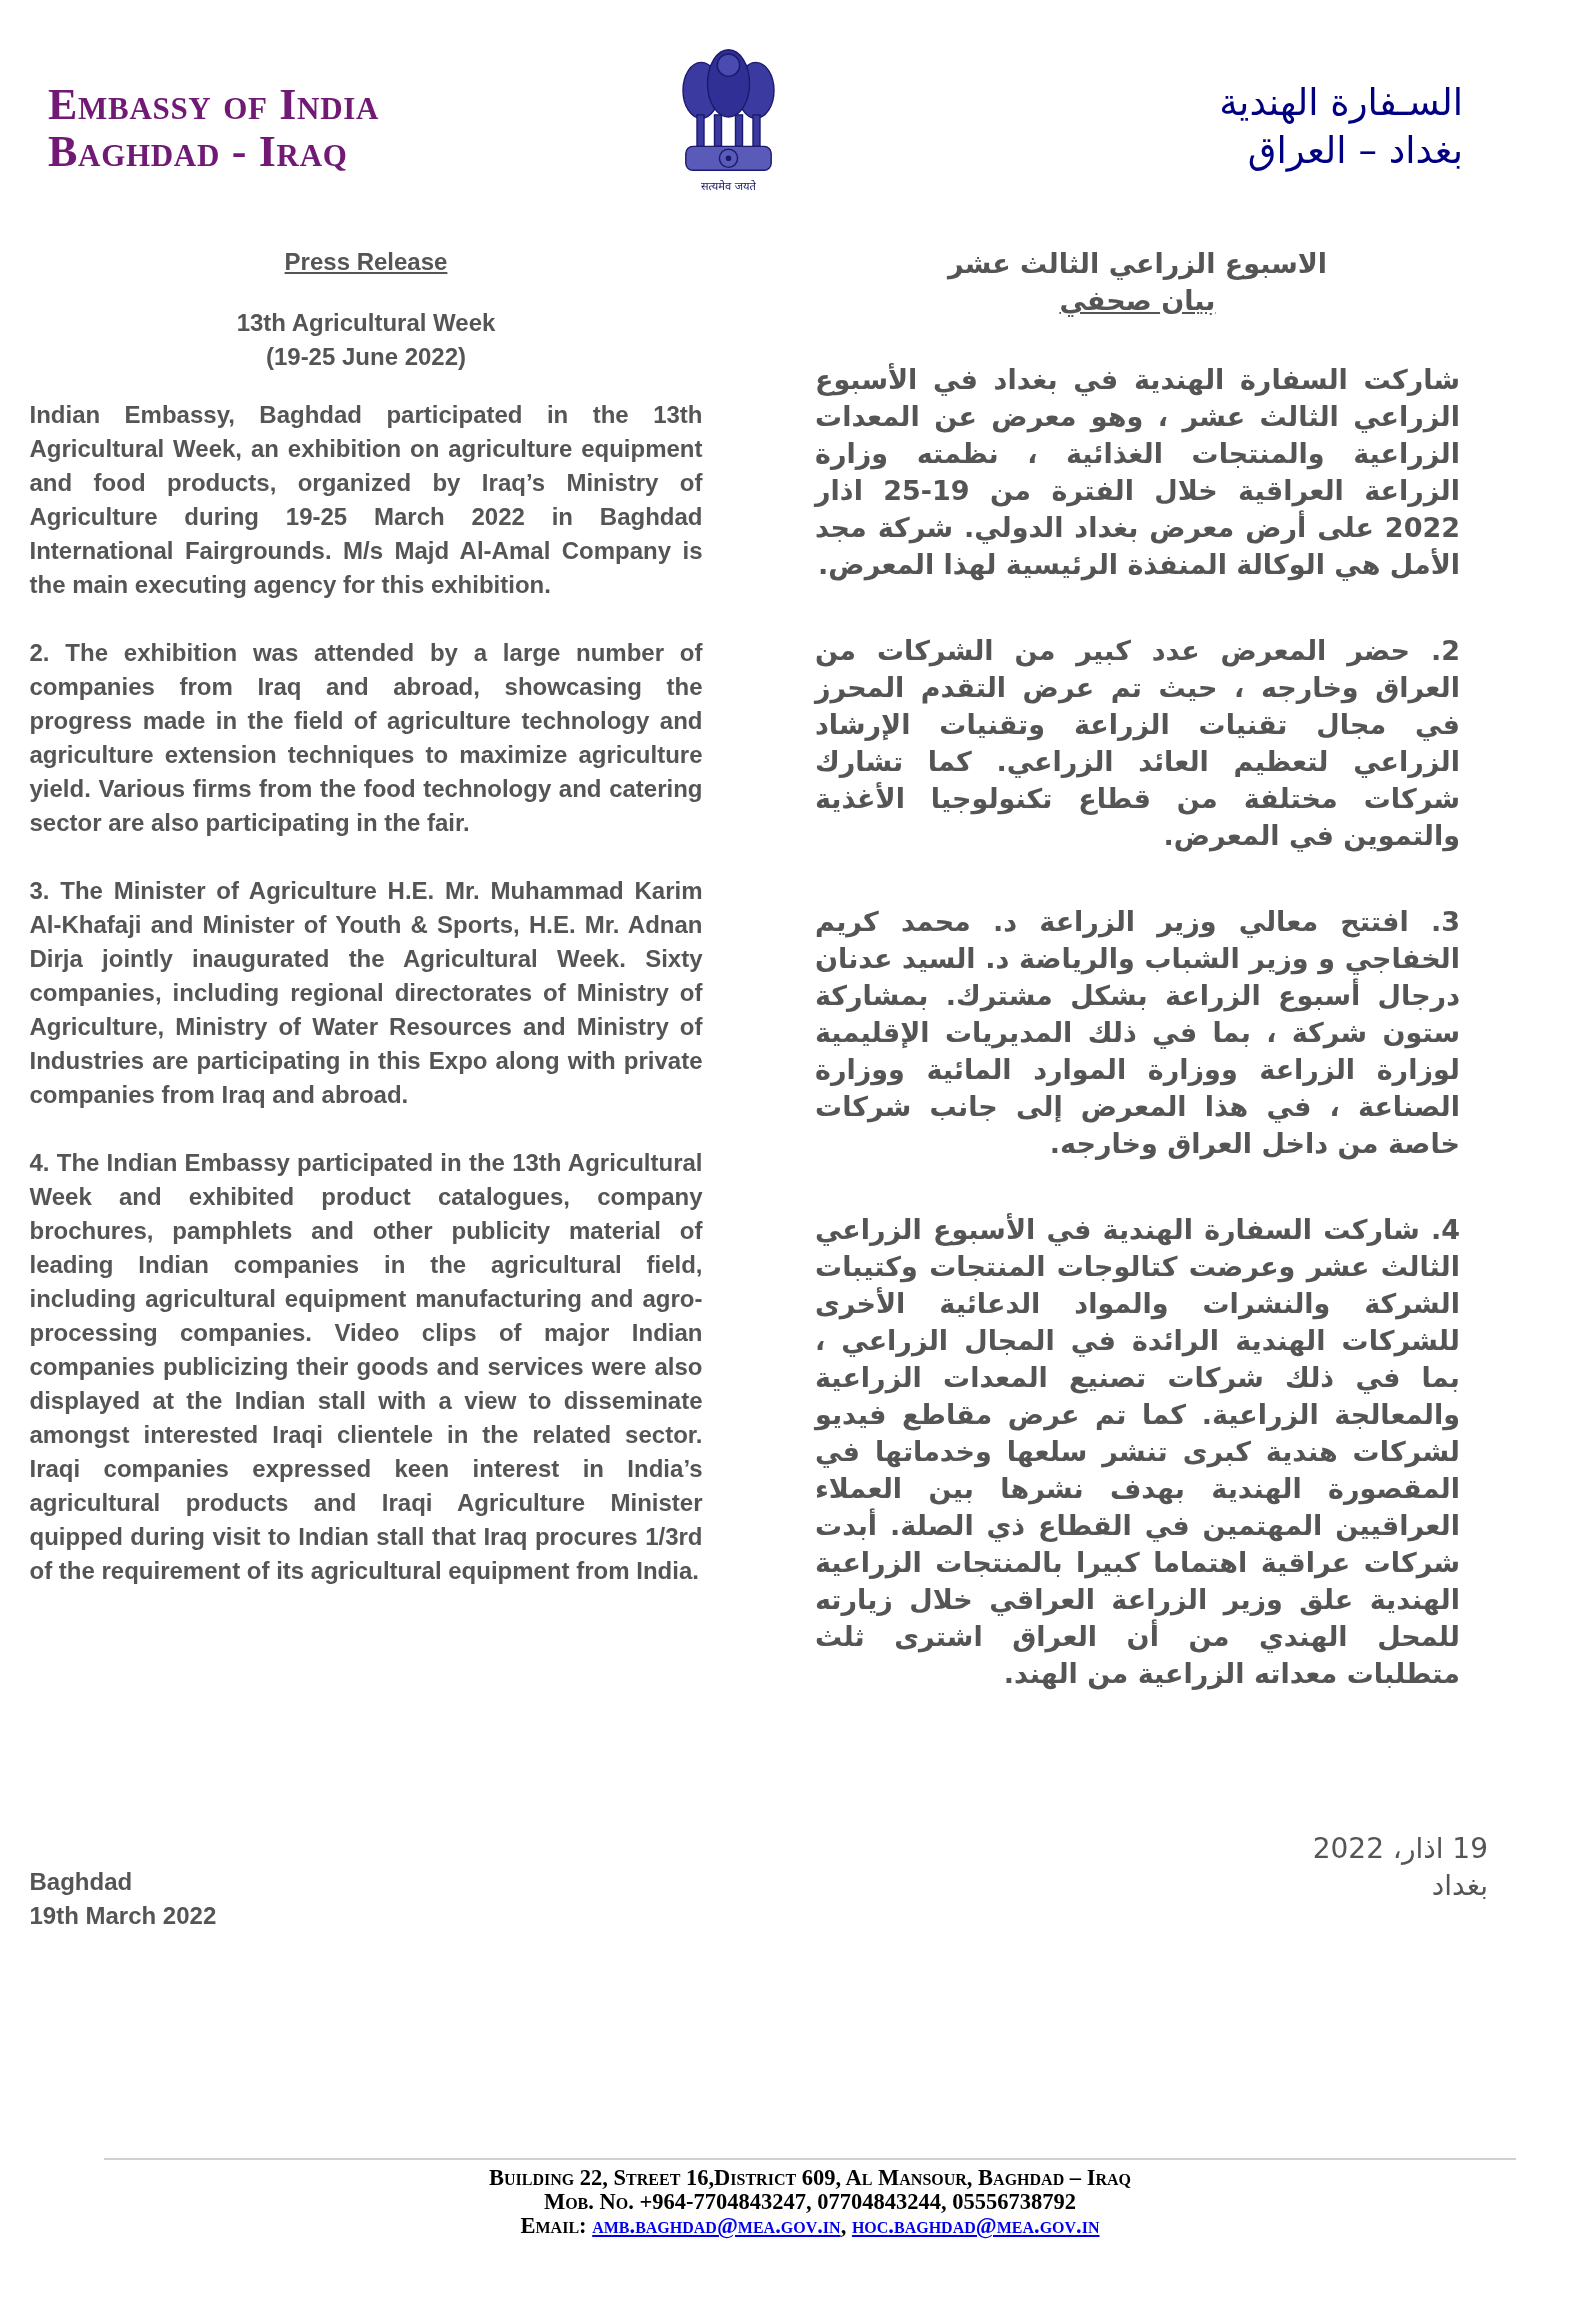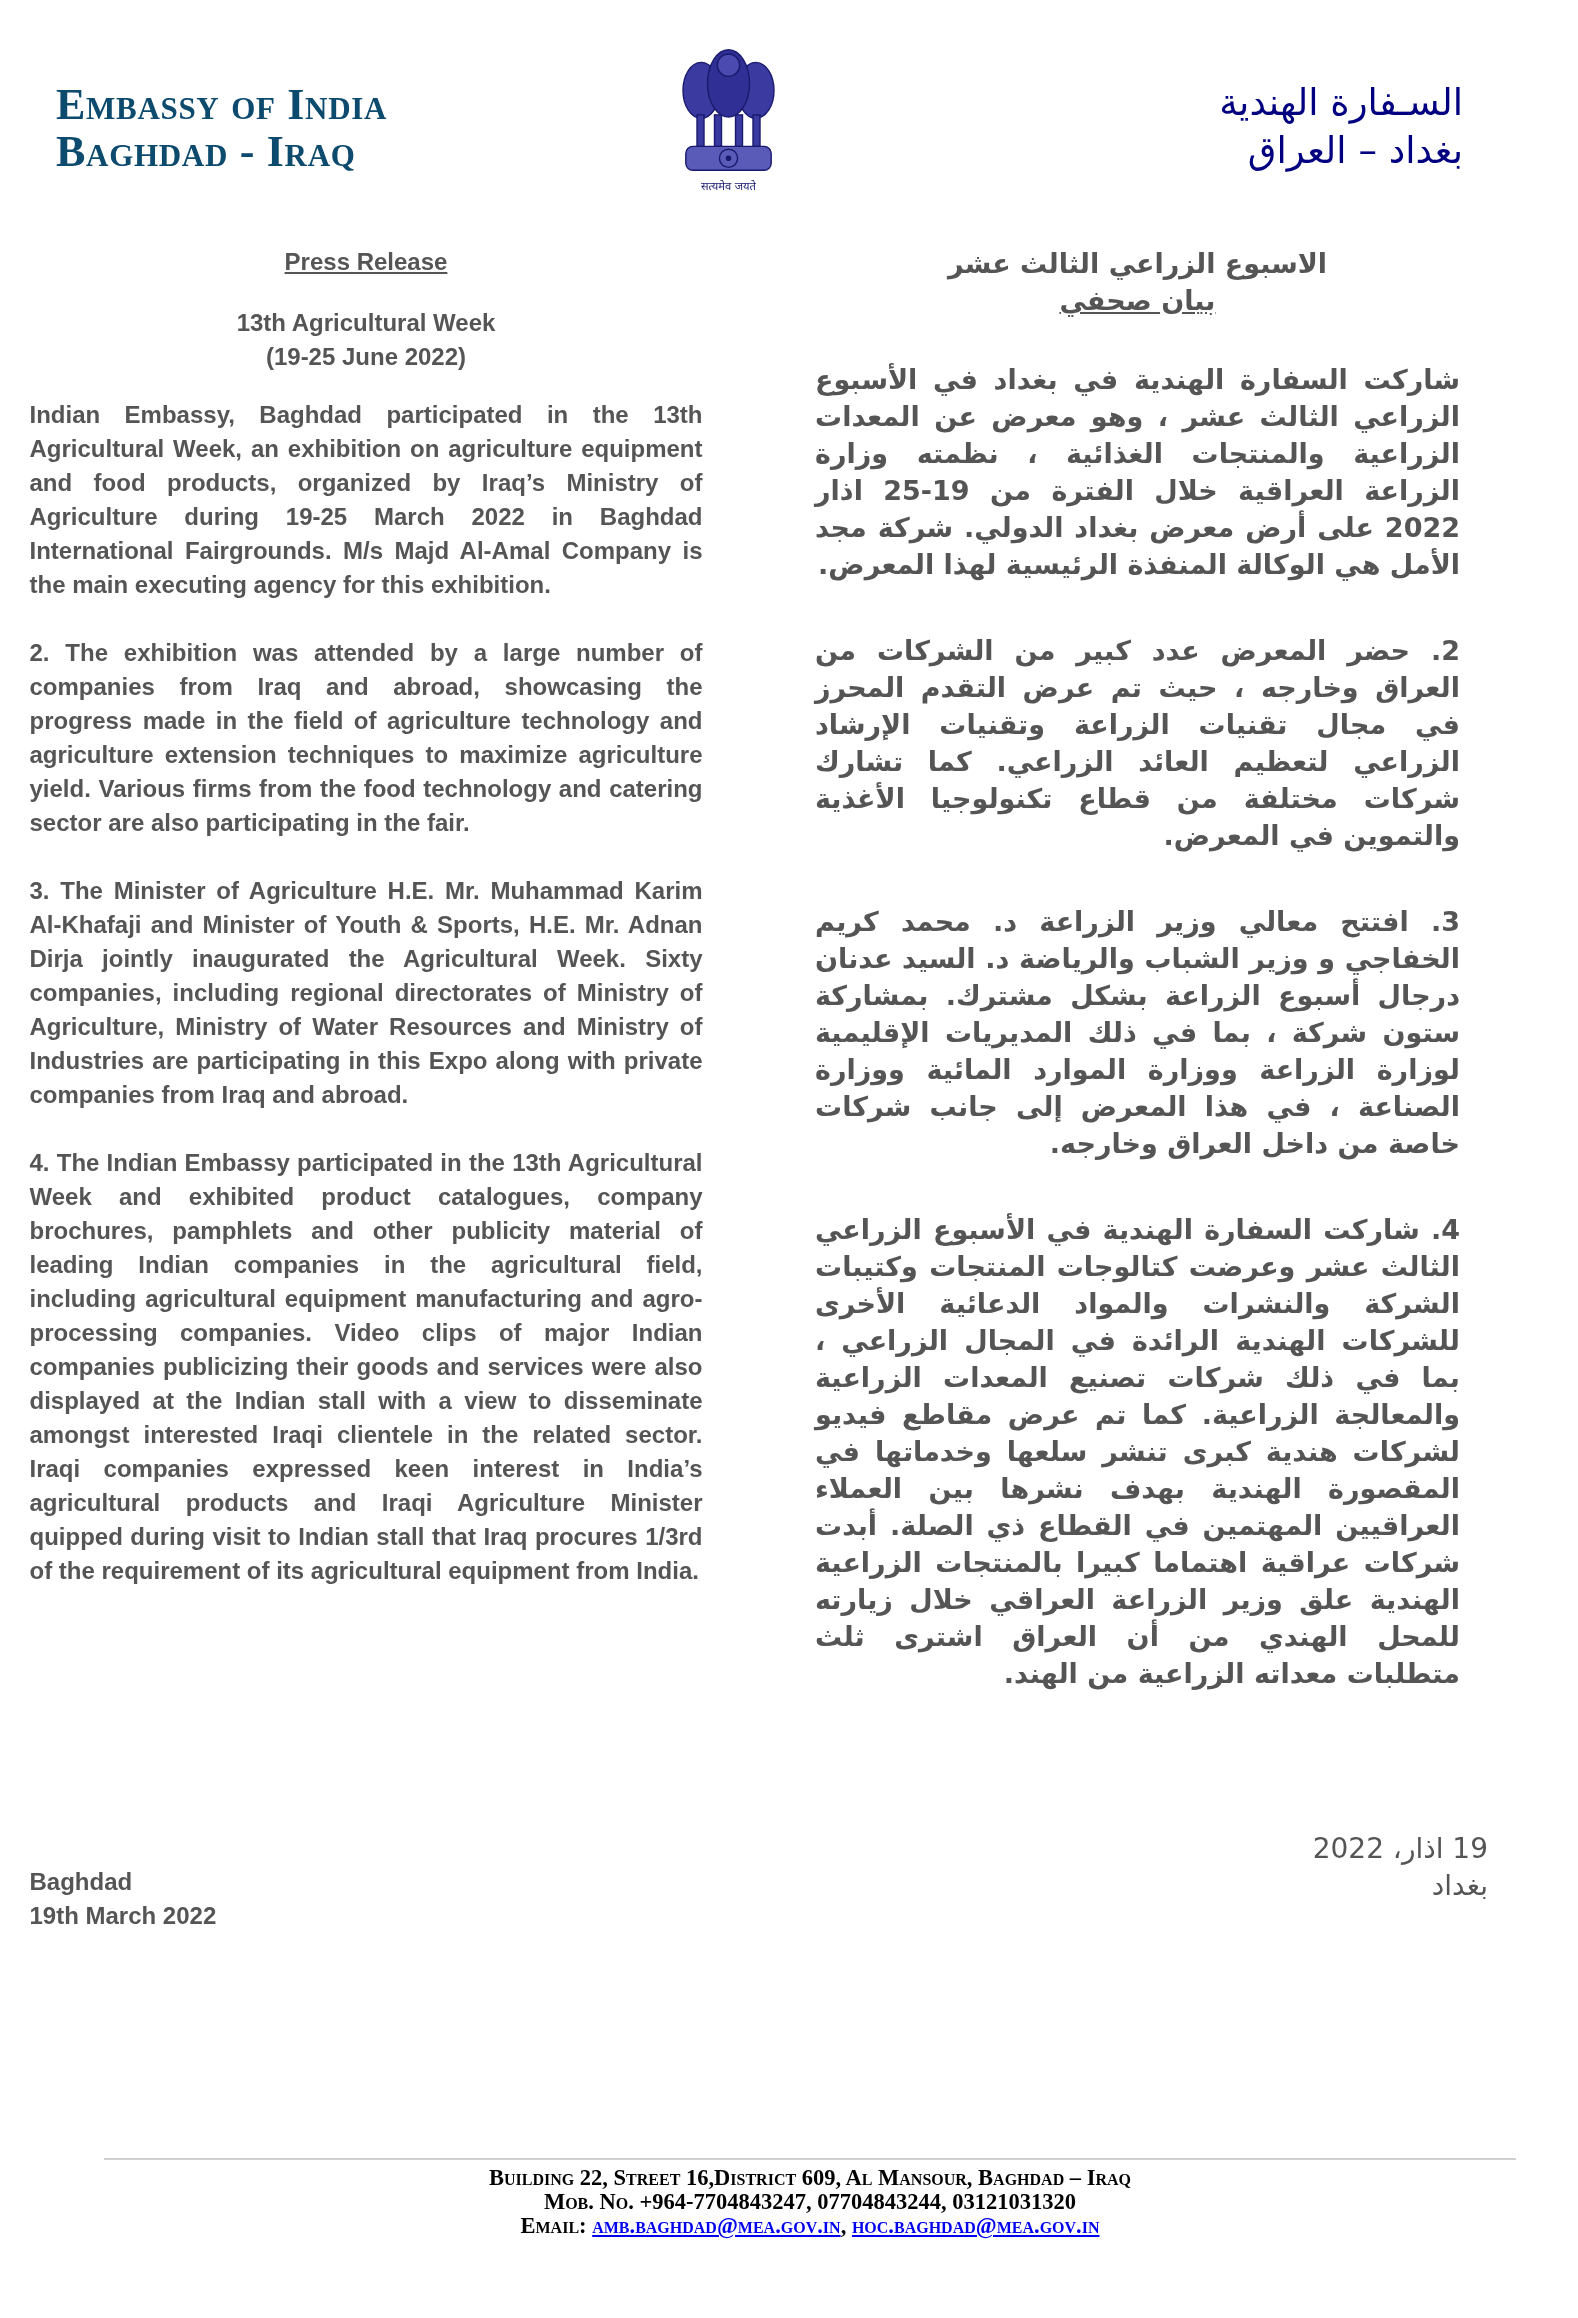--- a/index.html
+++ b/index.html
@@ -1,17 +1,17 @@
 <!DOCTYPE html>
 <html style="font-size:11.2px"><head>
 <meta charset="utf-8">
 <style>
   html,body{margin:0;padding:0;background:#fff;}
   body{width:1579px;height:2319px;position:relative;overflow:hidden;font-family:"Liberation Sans",sans-serif;}
-  .hdr-en{position:absolute;left:56px;top:83px;color:#0c4a6e;font-family:"Liberation Serif",serif;font-weight:bold;font-variant:small-caps;font-size:44px;line-height:44px;letter-spacing:0.7px;}
+  .hdr-en{position:absolute;left:48px;top:83px;color:#701a75;font-family:"Liberation Serif",serif;font-weight:bold;font-variant:small-caps;font-size:44px;line-height:44px;letter-spacing:0.7px;}
   .hdr-en div{margin:0;}
   .emblem{position:absolute;left:676px;top:41px;width:105px;height:159px;}
   .hdr-ar{position:absolute;right:116px;top:79px;color:#000080;font-family:"DejaVu Sans",sans-serif;font-weight:normal;font-size:37px;line-height:48px;text-align:right;direction:rtl;}
   .col{position:absolute;color:#555;font-weight:bold;}
   .left{left:29.5px;width:673px;top:245px;font-size:24px;line-height:34px;}
   .right{left:815px;width:645px;top:245px;font-size:27px;line-height:37px;direction:rtl;text-align:justify;font-family:"DejaVu Sans",sans-serif;}
   .center{text-align:center;}
   .u{text-decoration:underline;}
   .left p{margin:0;text-align:justify;}
   .right p{margin:0;text-align:justify;text-align-last:right;}
@@ -85,20 +85,20 @@
   <div>19 اذار، 2022</div>
   <div>بغداد</div>
 </div>
 
 <div class="divider"></div>
 
 <div class="footer">
   <div>Building 22, Street 16,District 609, Al Mansour, Baghdad – Iraq</div>
   <div>
     <span>Mob. No.</span>
-    <span>+964-7704843247, 07704843244, 03121031320</span>
+    <span>+964-7704843247, 07704843244, 05556738792</span>
   </div>
   <div>
     <span>Email:</span>
     <a>amb.baghdad@mea.gov.in</a><span>, </span><a>hoc.baghdad@mea.gov.in</a>
   </div>
 </div>
 
 
 </body></html>

